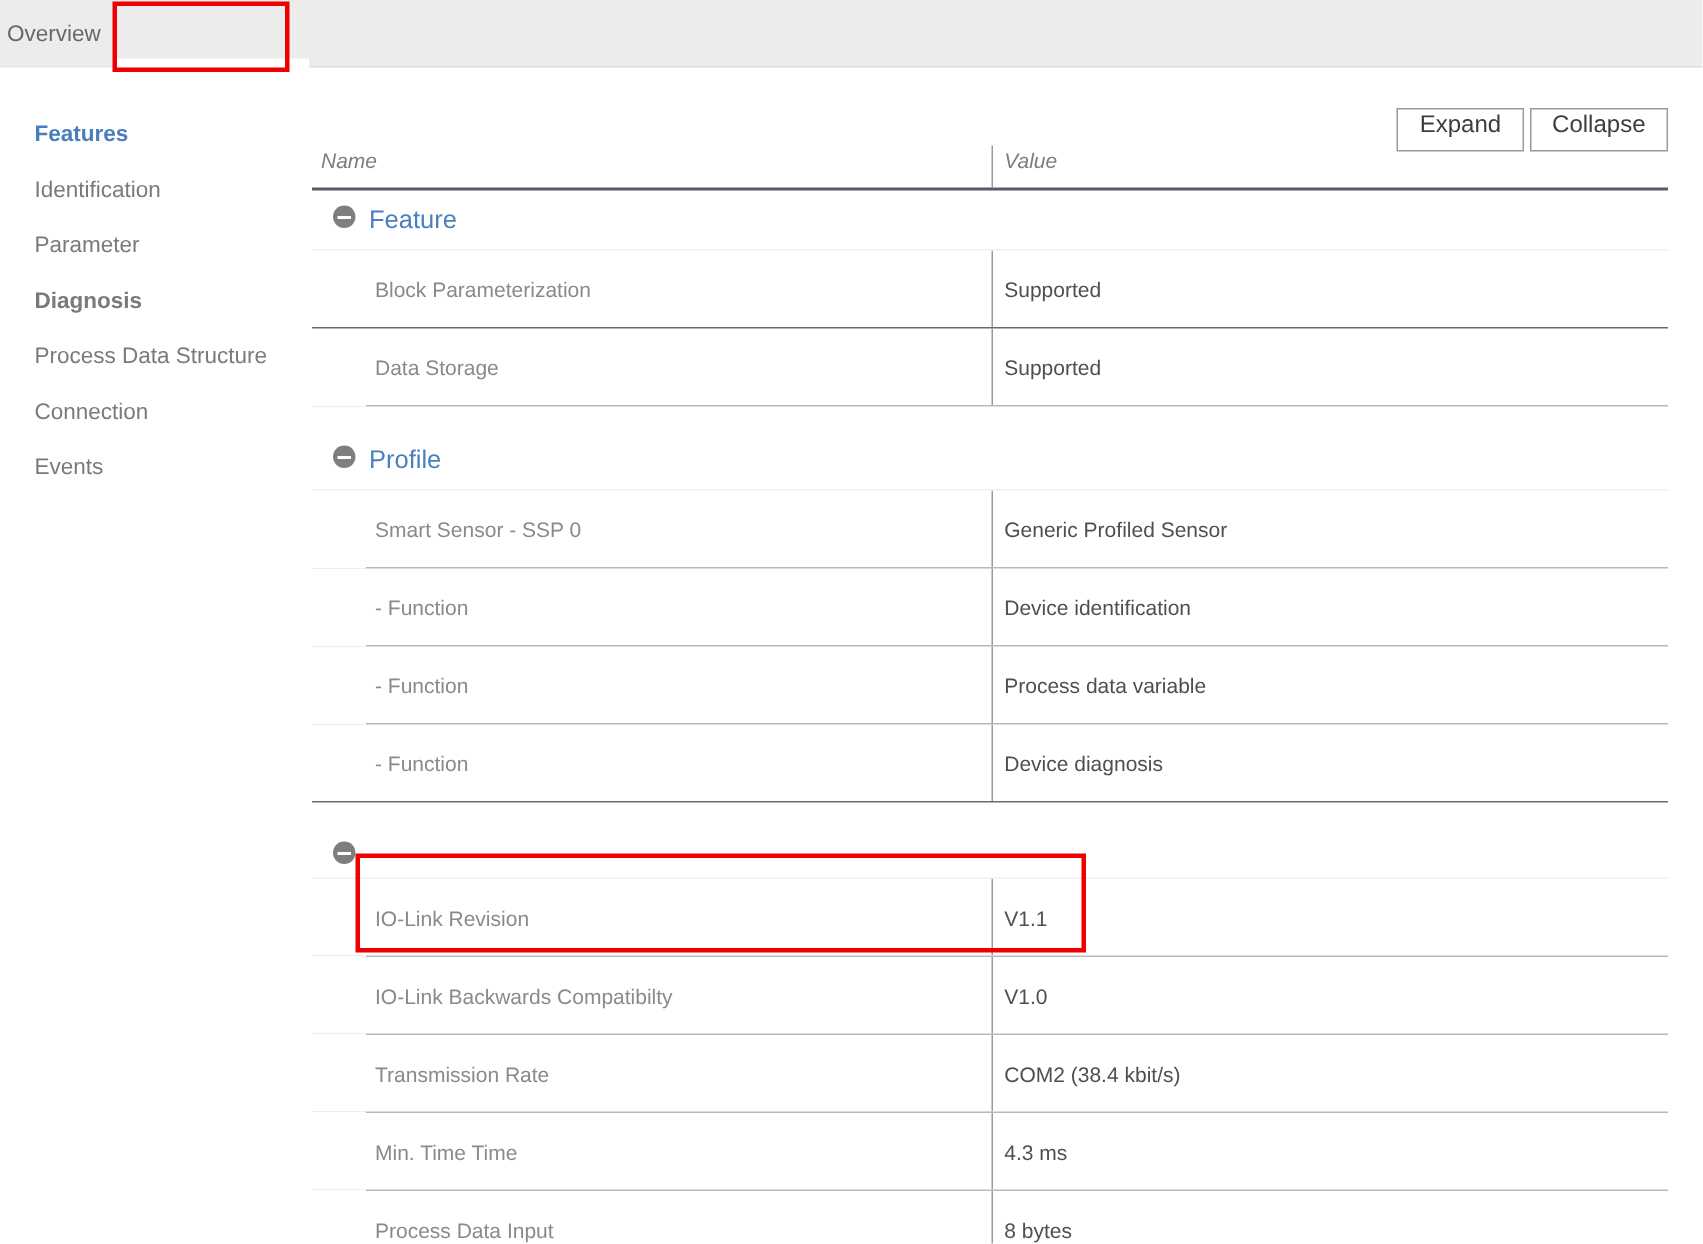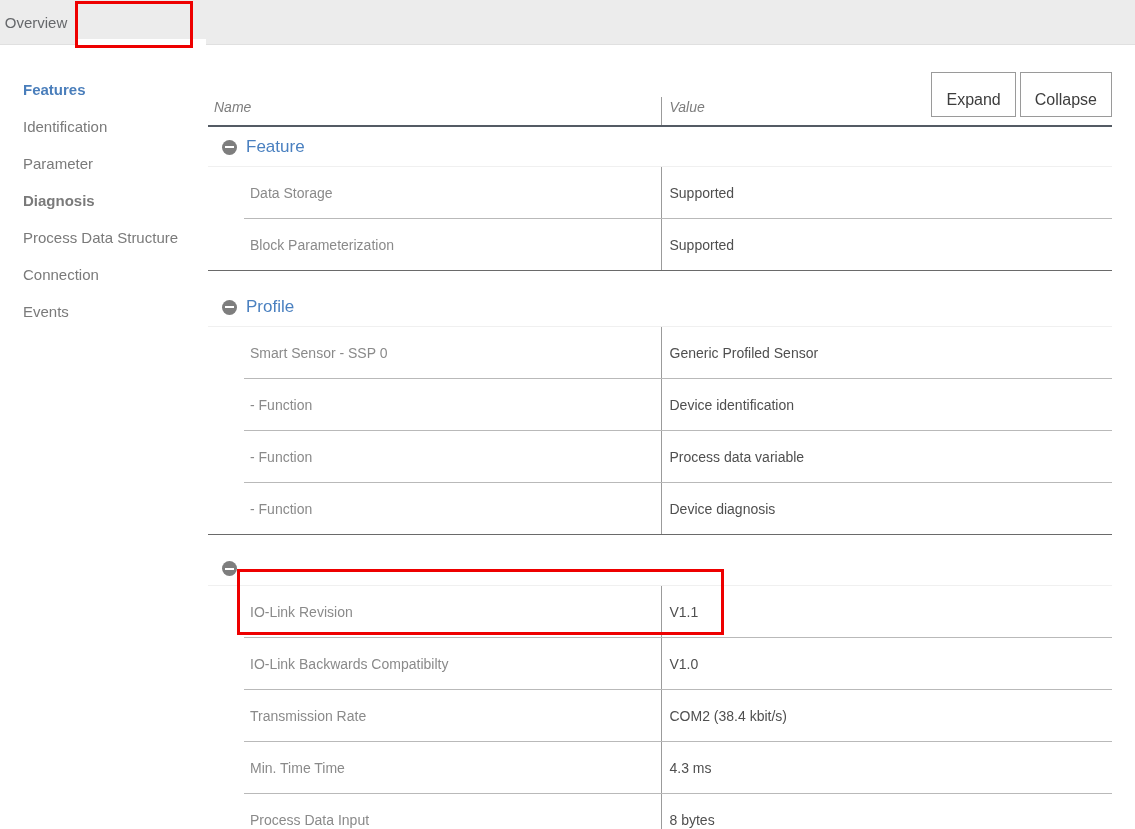--- a/index.html
+++ b/index.html
@@ -96,21 +96,21 @@
     top: 72px;
     display: flex;
     gap: 0px;
   }
   .btn {
     border: 1px solid #9a9a9a;
     background: #ffffff;
     color: #3d3d3d;
     font-family: "Liberation Sans", sans-serif;
     font-size: 16px;
-    padding: 16px 14px 5px 14px;
+    padding: 0 14px 5px 14px;
     cursor: pointer;
     line-height: 1.35;
   }
   .btn + .btn { margin-left: 4px; }
 
   
   .tablewrap {
     position: absolute;
     left: 208px;
     top: 97px;
@@ -138,21 +138,21 @@
     border-left: 1px solid #9b9b9b;
     padding-left: 8px;
   }
 
   tr.group td {
     padding: 10px 0 9px 0;
     border-bottom: 1px solid #f0f0f0;
   }
   .group-inner {
     display: flex;
-    align-items: center;
+    align-items: flex-start;
     gap: 9px;
     padding-left: 14px;
     cursor: pointer;
   }
   .minus-icon {
     width: 15px; height: 15px;
     border-radius: 50%;
     background: #7e7e7e;
     display: inline-flex;
     align-items: center;
@@ -262,26 +262,26 @@
       <tr class="group">
         <td colspan="2">
           <div class="group-inner">
             <span class="minus-icon">
                 <i></i>
               </span>
             <span class="group-label">Feature</span>
           </div>
         </td>
       </tr>
+      <tr class="datarow lastofgroup">
+        <td class="n">Block Parameterization</td>
+        <td class="v">Supported</td>
+      </tr>
       <tr class="datarow first">
         <td class="n">Data Storage</td>
-        <td class="v">Supported</td>
-      </tr>
-      <tr class="datarow lastofgroup">
-        <td class="n">Block Parameterization</td>
         <td class="v">Supported</td>
       </tr>
       <tr class="spacer">
           <td colspan="2"></td>
         </tr>
 
       <tr class="group">
         <td colspan="2">
           <div class="group-inner">
             <span class="minus-icon">

